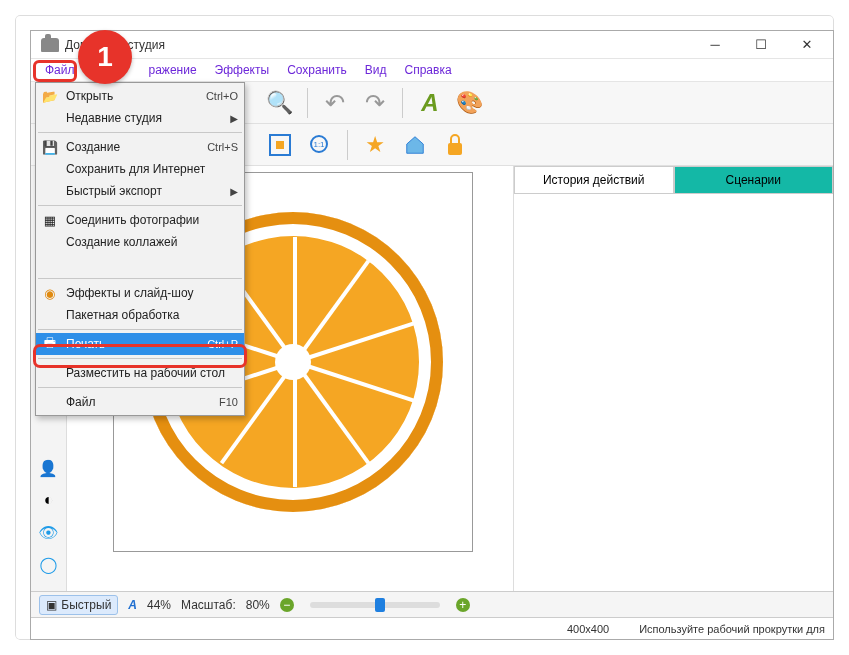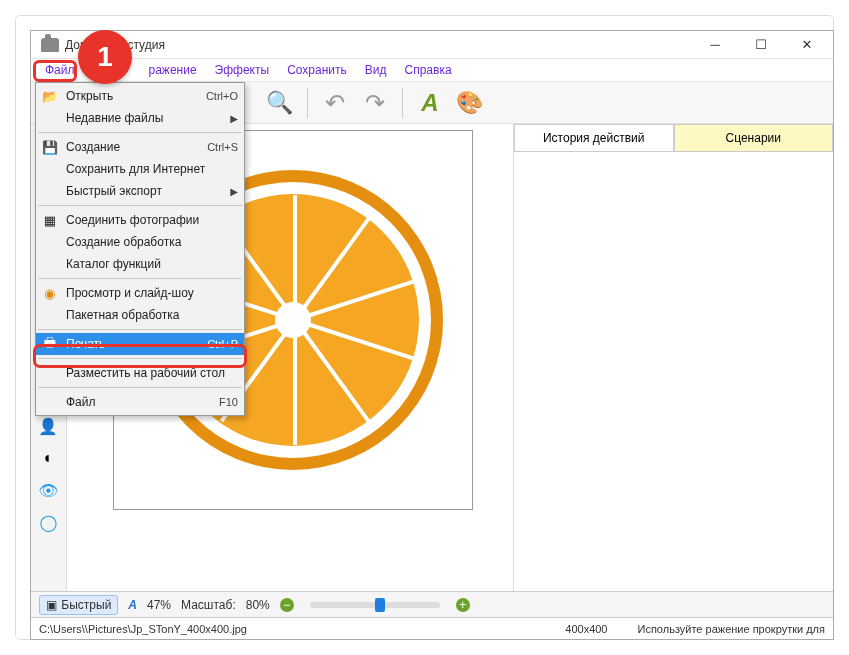--- a/index.html
+++ b/index.html
@@ -117,21 +117,21 @@
   .orange-slice .seg{
     position:absolute;top:50%;left:50%;
     width:4px;height:125px;background:#fff;
     transform-origin: top center;
   }
   .orange-center{position:absolute;top:50%;left:50%;width:36px;height:36px;background:#fff;border-radius:50%;transform:translate(-50%,-50%);}
   .right-panel{
     width:320px;border-left:1px solid #ddd;background:#fff;display:flex;flex-direction:column;
   }
   .tabs{display:flex;border-bottom:1px solid #ccc;}
-  .tab{flex:1;padding:6px 10px;text-align:center;font-size:12px;background:#fef9c3;border:1px solid #ccc;border-bottom:none;}
+  .tab{flex:1;padding:6px 10px;text-align:center;font-size:12px;background:#14b8a6;border:1px solid #ccc;border-bottom:none;}
   .tab.active{background:#fff;}
   .history-box{
     margin:8px; border:1px solid #aaa; height:160px; background:#fff;
   }
   .history-item{
     background:#1e6fd9;color:#fff;padding:3px 8px;border:1px solid #0d5bbd;font-size:12px;
   }
   .dropdown{
     position:absolute;
     left:35px; top:82px;
@@ -205,20 +205,48 @@
     <div style="width:220px;"></div>
     <div class="tb-btn" style="color:#2a7bd4;font-size:22px;">🔍</div>
     <div class="tb-sep"></div>
     <div class="tb-btn" style="color:#999;font-size:24px;">↶</div>
     <div class="tb-btn" style="color:#999;font-size:24px;">↷</div>
     <div class="tb-sep"></div>
     <div class="tb-btn" style="color:#6b9b1f;font-size:24px;font-weight:bold;font-style:italic;">A</div>
     <div class="tb-btn" style="font-size:22px;">🎨</div>
   </div>
 
+  <div class="toolbar-row">
+    <div style="width:220px;"></div>
+    <div class="tb-btn">
+      <svg width="24" height="24" viewBox="0 0 24 24">
+          <rect x="2" y="2" width="20" height="20" fill="none" stroke="#2a7bd4" stroke-width="2"></rect>
+          <rect x="8" y="8" width="8" height="8" fill="#f5a623"></rect>
+        </svg>
+    </div>
+    <div class="tb-btn">
+      <svg width="24" height="24" viewBox="0 0 24 24">
+          <circle cx="11" cy="11" r="8" fill="none" stroke="#2a7bd4" stroke-width="2"></circle>
+          <text x="11" y="14" font-size="8" text-anchor="middle" fill="#2a7bd4">1:1</text>
+        </svg>
+    </div>
+    <div class="tb-sep"></div>
+    <div class="tb-btn" style="color:#f5a623;font-size:22px;">★</div>
+    <div class="tb-btn">
+      <svg width="22" height="22" viewBox="0 0 24 24">
+          <path d="M3 11 L12 3 L21 11 V21 H3 Z" fill="#6cb7e8" stroke="#2a7bd4"></path>
+        </svg>
+    </div>
+    <div class="tb-btn">
+      <svg width="20" height="24" viewBox="0 0 20 24">
+          <rect x="3" y="10" width="14" height="12" fill="#f5a623" rx="2"></rect>
+          <path d="M6 10 V6 a4 4 0 0 1 8 0 V10" fill="none" stroke="#f5a623" stroke-width="2"></path>
+        </svg>
+    </div>
+  </div>
 
   <div class="content-area">
     <div class="left-toolstrip">
       <div style="height:270px;"></div>
       <div class="tool">👤</div>
       <div class="tool">◐</div>
       <div class="tool" style="color:#1e9be8;">👁</div>
       <div class="tool" style="color:#1e9be8;">◯</div>
     </div>
     <div class="canvas-area">
@@ -245,46 +273,45 @@
       </div>
     </div>
   </div>
 
   <div class="statusbar-top">
     <div class="fit-btn">
       <span>▣</span>
       <span>Быстрый</span>
     </div>
     <span style="color:#1f6fd0;font-style:italic;font-weight:bold;">A</span>
-    <span>47%</span>
+    <span>44%</span>
     <span>Масштаб:</span>
     <span>80%</span>
     <span class="round" style="background:#6aa52a;">−</span>
     <div class="slider">
         <div class="thumb"></div>
       </div>
     <span class="round" style="background:#6aa52a;">+</span>
   </div>
   <div class="statusbar-bottom">
-    <span><span>C:\Users\</span><span>\Pictures\Jp_STonY_400x400.jpg</span></span>
     <span style="margin-left:auto;">400x400</span>
-    <span>Используйте ражение прокрутки для</span>
+    <span>Используйте рабочий прокрутки для</span>
   </div>
 
 </div>
 
 <div class="dropdown">
   <div class="dd-row">
     <span class="ico">📂</span>
     <span class="lbl">Открыть</span>
     <span class="shc">Ctrl+O</span>
   </div>
   <div class="dd-row">
     <span class="ico"></span>
-    <span class="lbl">Недавние файлы</span>
+    <span class="lbl">Недавние студия</span>
     <span class="arr">▶</span>
   </div>
   <div class="dd-sep"></div>
   <div class="dd-row">
     <span class="ico">💾</span>
     <span class="lbl">Создание</span>
     <span class="shc">Ctrl+S</span>
   </div>
   <div class="dd-row">
     <span class="ico"></span>
@@ -295,30 +322,29 @@
     <span class="lbl">Быстрый экспорт</span>
     <span class="arr">▶</span>
   </div>
   <div class="dd-sep"></div>
   <div class="dd-row">
     <span class="ico">▦</span>
     <span class="lbl">Соединить фотографии</span>
   </div>
   <div class="dd-row">
     <span class="ico"></span>
-    <span class="lbl">Создание обработка</span>
-  </div>
-  <div class="dd-row">
-    <span class="ico"></span>
-    <span class="lbl">Каталог функций</span>
+    <span class="lbl">Создание коллажей</span>
+  </div>
+  <div class="dd-row">
+    <span class="ico"></span>
   </div>
   <div class="dd-sep"></div>
   <div class="dd-row">
     <span class="ico" style="color:#e08a10;">◉</span>
-    <span class="lbl">Просмотр и слайд-шоу</span>
+    <span class="lbl">Эффекты и слайд-шоу</span>
   </div>
   <div class="dd-row">
     <span class="ico"></span>
     <span class="lbl">Пакетная обработка</span>
   </div>
   <div class="dd-sep"></div>
   <div class="dd-row hover">
     <span class="ico">🖶</span>
     <span class="lbl">Печать</span>
     <span class="shc">Ctrl+P</span>

